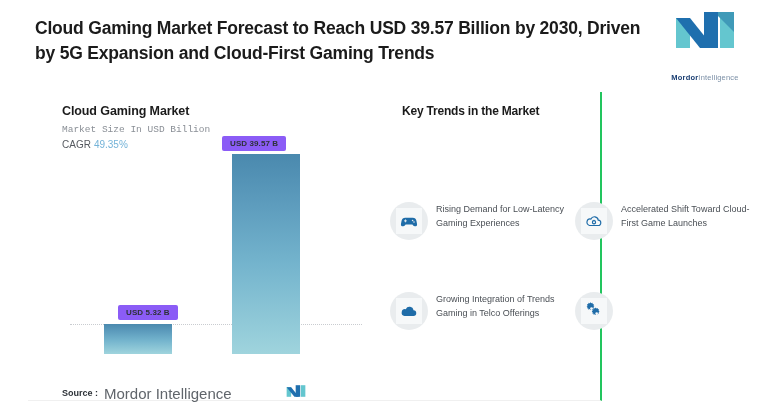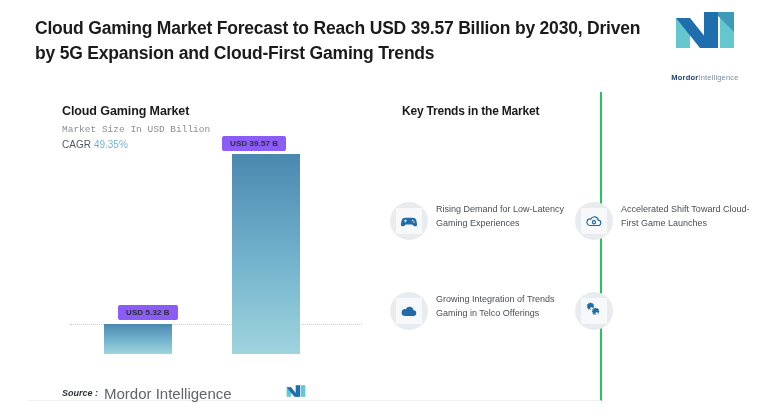--- a/index.html
+++ b/index.html
@@ -126,21 +126,21 @@
   .bar-label.l2030 { left: 160px; bottom: 203px; }
 
   .source-row {
     position: absolute;
     left: 34px;
     top: 292px;
     display: flex;
     align-items: center;
     gap: 6px;
   }
-  .source-key { font-size: 9px; font-weight: bold; color: #2d3238; font-style: italic; }
+  .source-key { font-size: 9px; font-weight: bold; color: #2d3238; }
   .source-val { font-size: 15px; color: #60656b; }
   .source-logo { margin-left: 48px; }
 
   
   .trends {
     position: absolute;
     left: 390px;
     top: 96px;
     width: 370px;
     height: 300px;

